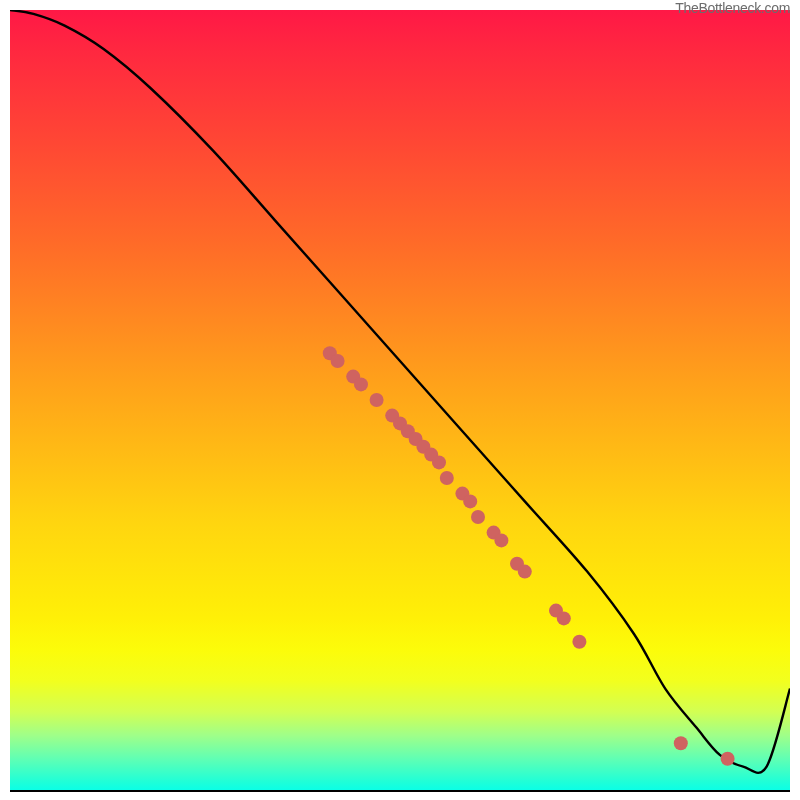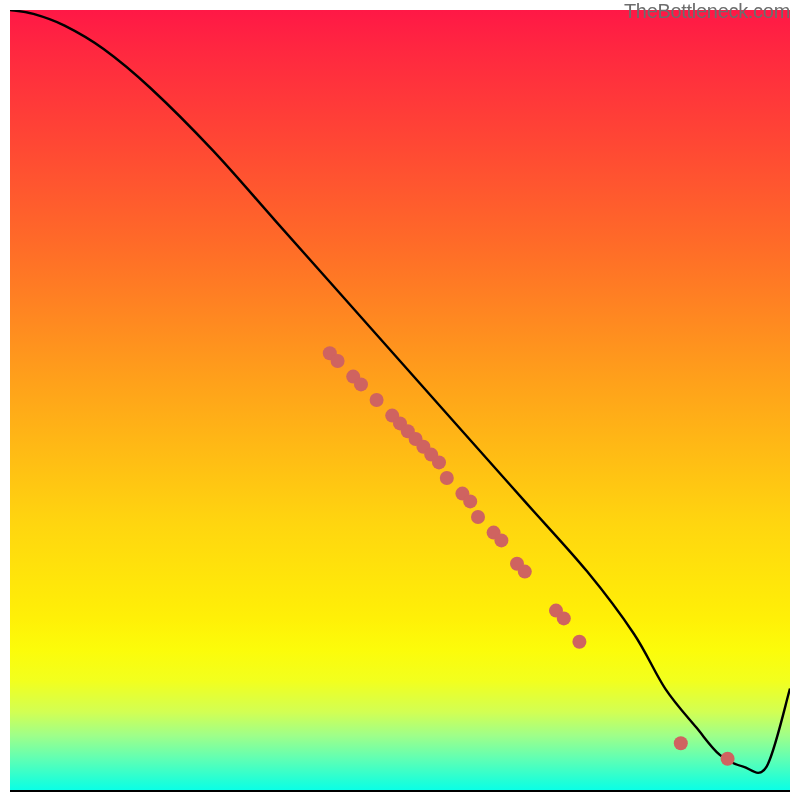--- a/index.html
+++ b/index.html
@@ -46,21 +46,21 @@
     left: 0;
     top: 0;
     width: 780px;
     height: 780px;
   }
   .attribution {
     position: absolute;
     top: 0px;
     right: 10px;
     color: #6d6d6d;
-    font-size: 20px;
+    font-size: 14px;
     font-weight: 500;
     letter-spacing: -0.3px;
     z-index: 5;
   }
 </style>
 </head>
 <body>
 
 <div class="chart-container">
   <div class="attribution">TheBottleneck.com</div>

